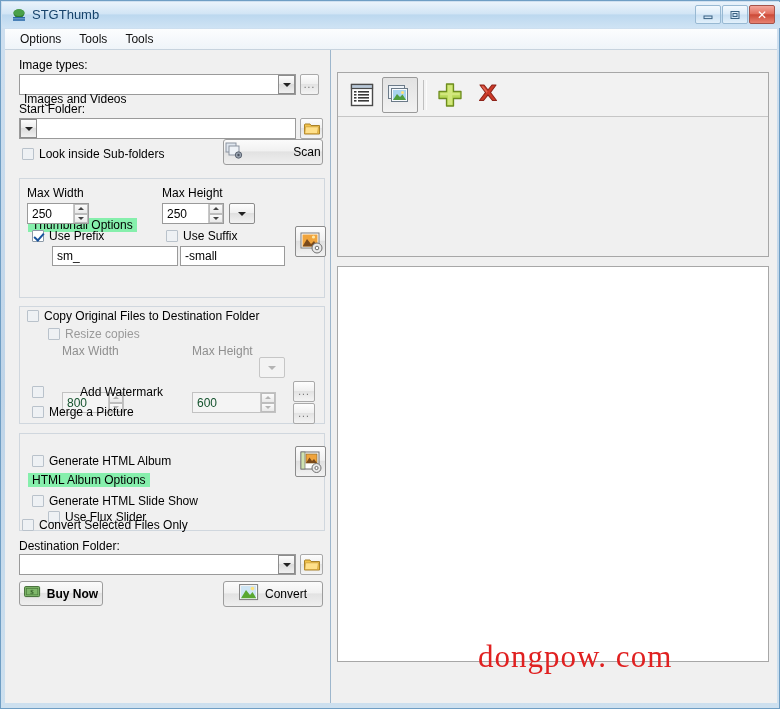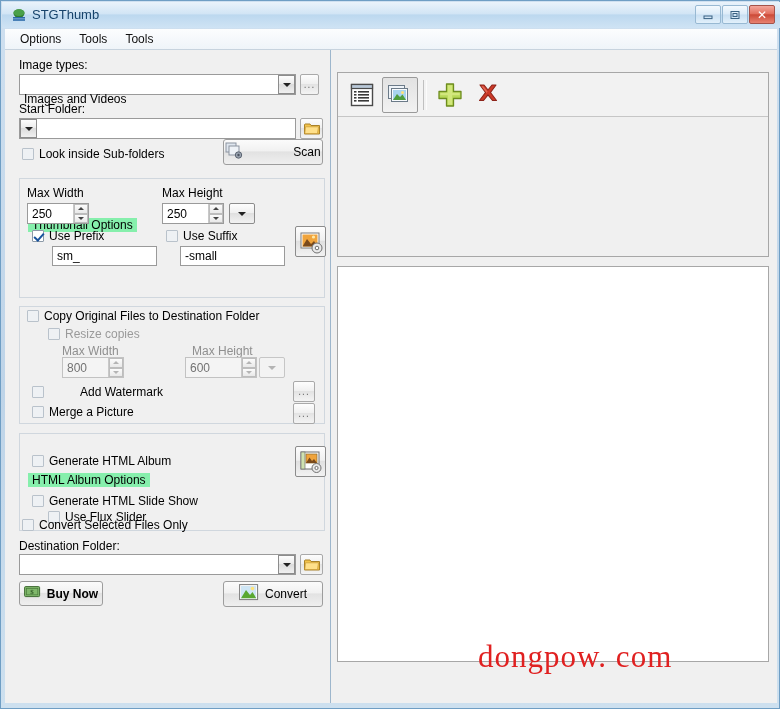--- a/index.html
+++ b/index.html
@@ -120,21 +120,21 @@
   }
   .group > .g-title{
     position:absolute;left:8px;top:-8px;background:#86efac;padding:0 4px;font-size:12px;color:#000;margin-top:47px;
   }
 
   
   .spin{
     position:relative;height:21px;box-sizing:border-box;
     border:1px solid #9a9a9a;background:#fff;display:flex;align-items:center;
   }
-  .spin.disabled{border-color:#c2c2c2;background:#f4f4f4;color:#737373;}
+  .spin.disabled{border-color:#c2c2c2;background:#f4f4f4;color:#14532d;margin-top:35px;}
   .spin .sval{padding-left:4px;font-size:12px;flex:1;}
   .spin .btns{
     width:15px;height:19px;display:flex;flex-direction:column;
     border-left:1px solid #c8c8c8;box-sizing:border-box;
   }
   .spin .sb{
     flex:1;display:flex;align-items:center;justify-content:center;
     background:linear-gradient(to bottom,#fbfbfb,#e9e9e9);
     border:1px solid #bdbdbd;box-sizing:border-box;
   }
@@ -320,21 +320,21 @@
             <circle cx="14.5" cy="7" r="1.6" fill="#ffe9a8"></circle>
             <circle cx="18" cy="18" r="5" fill="#e9e9e9" stroke="#6f6f6f" stroke-width="1"></circle>
             <circle cx="18" cy="18" r="1.8" fill="#fff" stroke="#6f6f6f" stroke-width="1"></circle>
           </svg>
         </div>
 
         <div class="cb" style="position:absolute;left:27px;top:179px;">
           <span class="box checked"></span>
           <span>Use Prefix</span>
         </div>
-        <div class="textin" style="position:absolute;left:47px;top:196px;width:105px;">
+        <div class="textin" style="position:absolute;left:47px;top:196px;width:126px;">
           <span>sm_</span>
         </div>
 
         <div class="cb" style="position:absolute;left:161px;top:179px;">
           <span class="box light"></span>
           <span>Use Suffix</span>
         </div>
         <div class="textin" style="position:absolute;left:175px;top:196px;width:105px;">
           <span>-small</span>
         </div>
@@ -358,21 +358,21 @@
             <span class="sb">
                 <i class="tri-up-s dis"></i>
               </span>
             <span class="sb">
                 <i class="tri-dn-s dis"></i>
               </span>
           </span>
         </div>
 
         <div class="lbl" style="position:absolute;left:187px;top:294px;color:#8f8f8f;">Max Height</div>
-        <div class="spin disabled" style="position:absolute;left:180px;top:307px;width:72px;gap:20px;">
+        <div class="spin disabled" style="position:absolute;left:187px;top:307px;width:84px;gap:20px;">
           <span class="sval">600</span>
           <span class="btns">
             <span class="sb">
                 <i class="tri-up-s dis"></i>
               </span>
             <span class="sb">
                 <i class="tri-dn-s dis"></i>
               </span>
           </span>
         </div>

